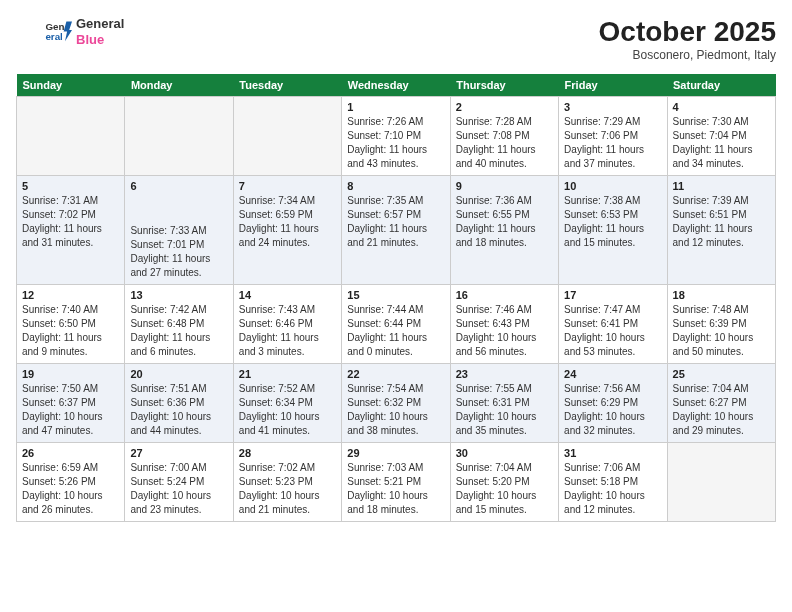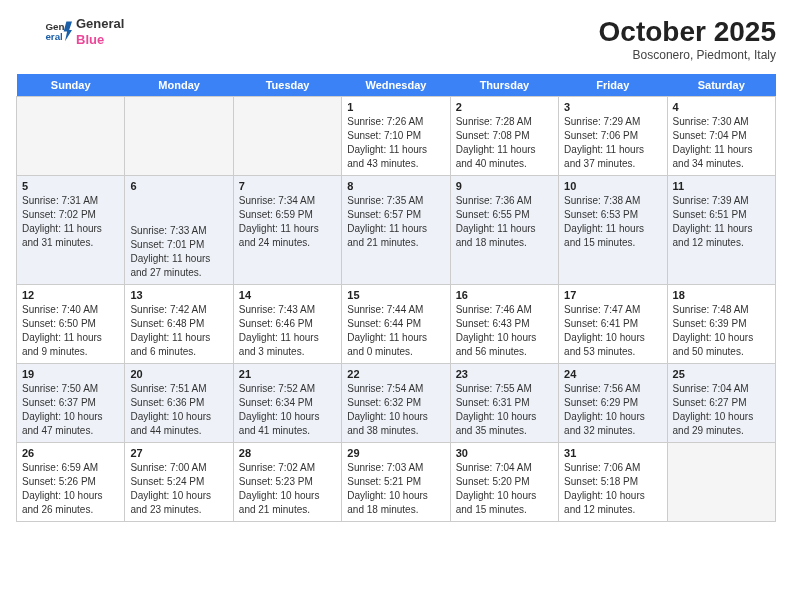--- a/index.html
+++ b/index.html
@@ -46,23 +46,23 @@
     .calendar-subtitle {
       font-size: 12px;
       color: #444;
     }
     .calendar {
       width: 100%;
       border-collapse: collapse;
       font-size: 10px;
     }
     .calendar th {
-      background: #3b82f6;
+      background: #15803d;
       color: #fff;
-      text-align: center;
+      text-align: left;
       padding: 5px 6px;
       font-size: 11px;
       font-weight: bold;
     }
     .calendar td {
       border: 1px solid #ccc;
       vertical-align: top;
       padding: 4px 5px;
       width: calc(100% / 7);
       min-height: 70px;

